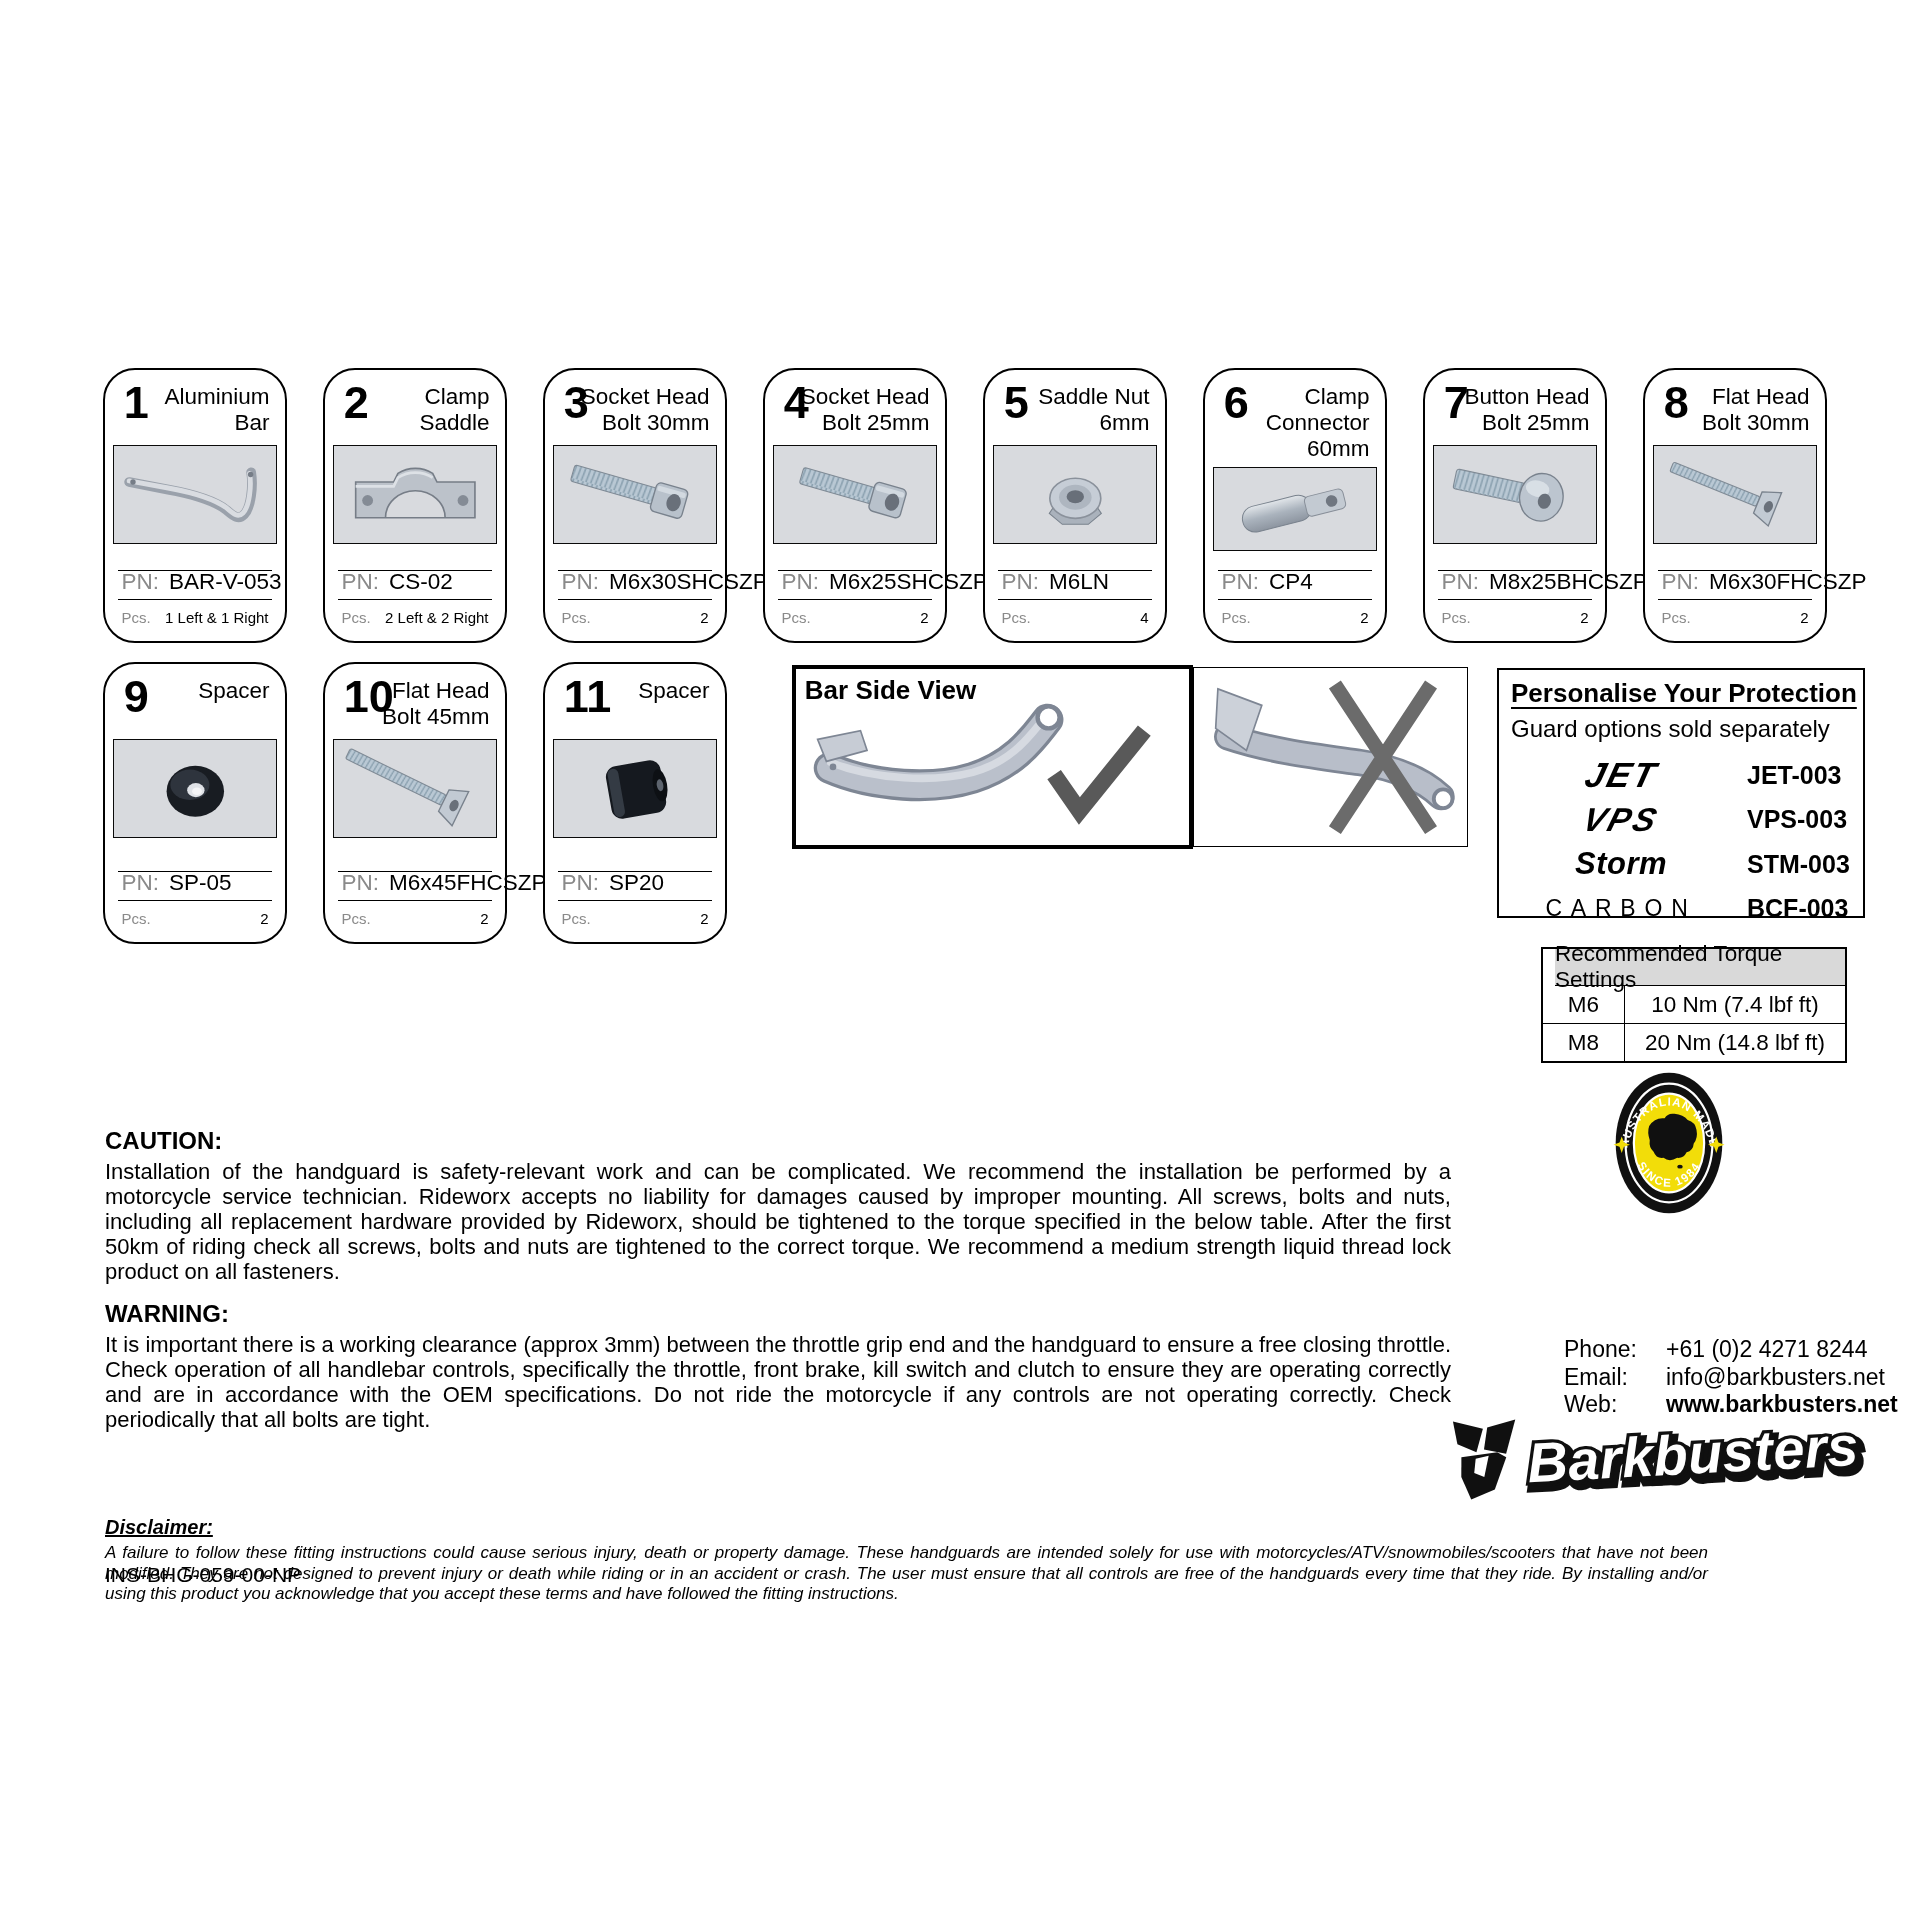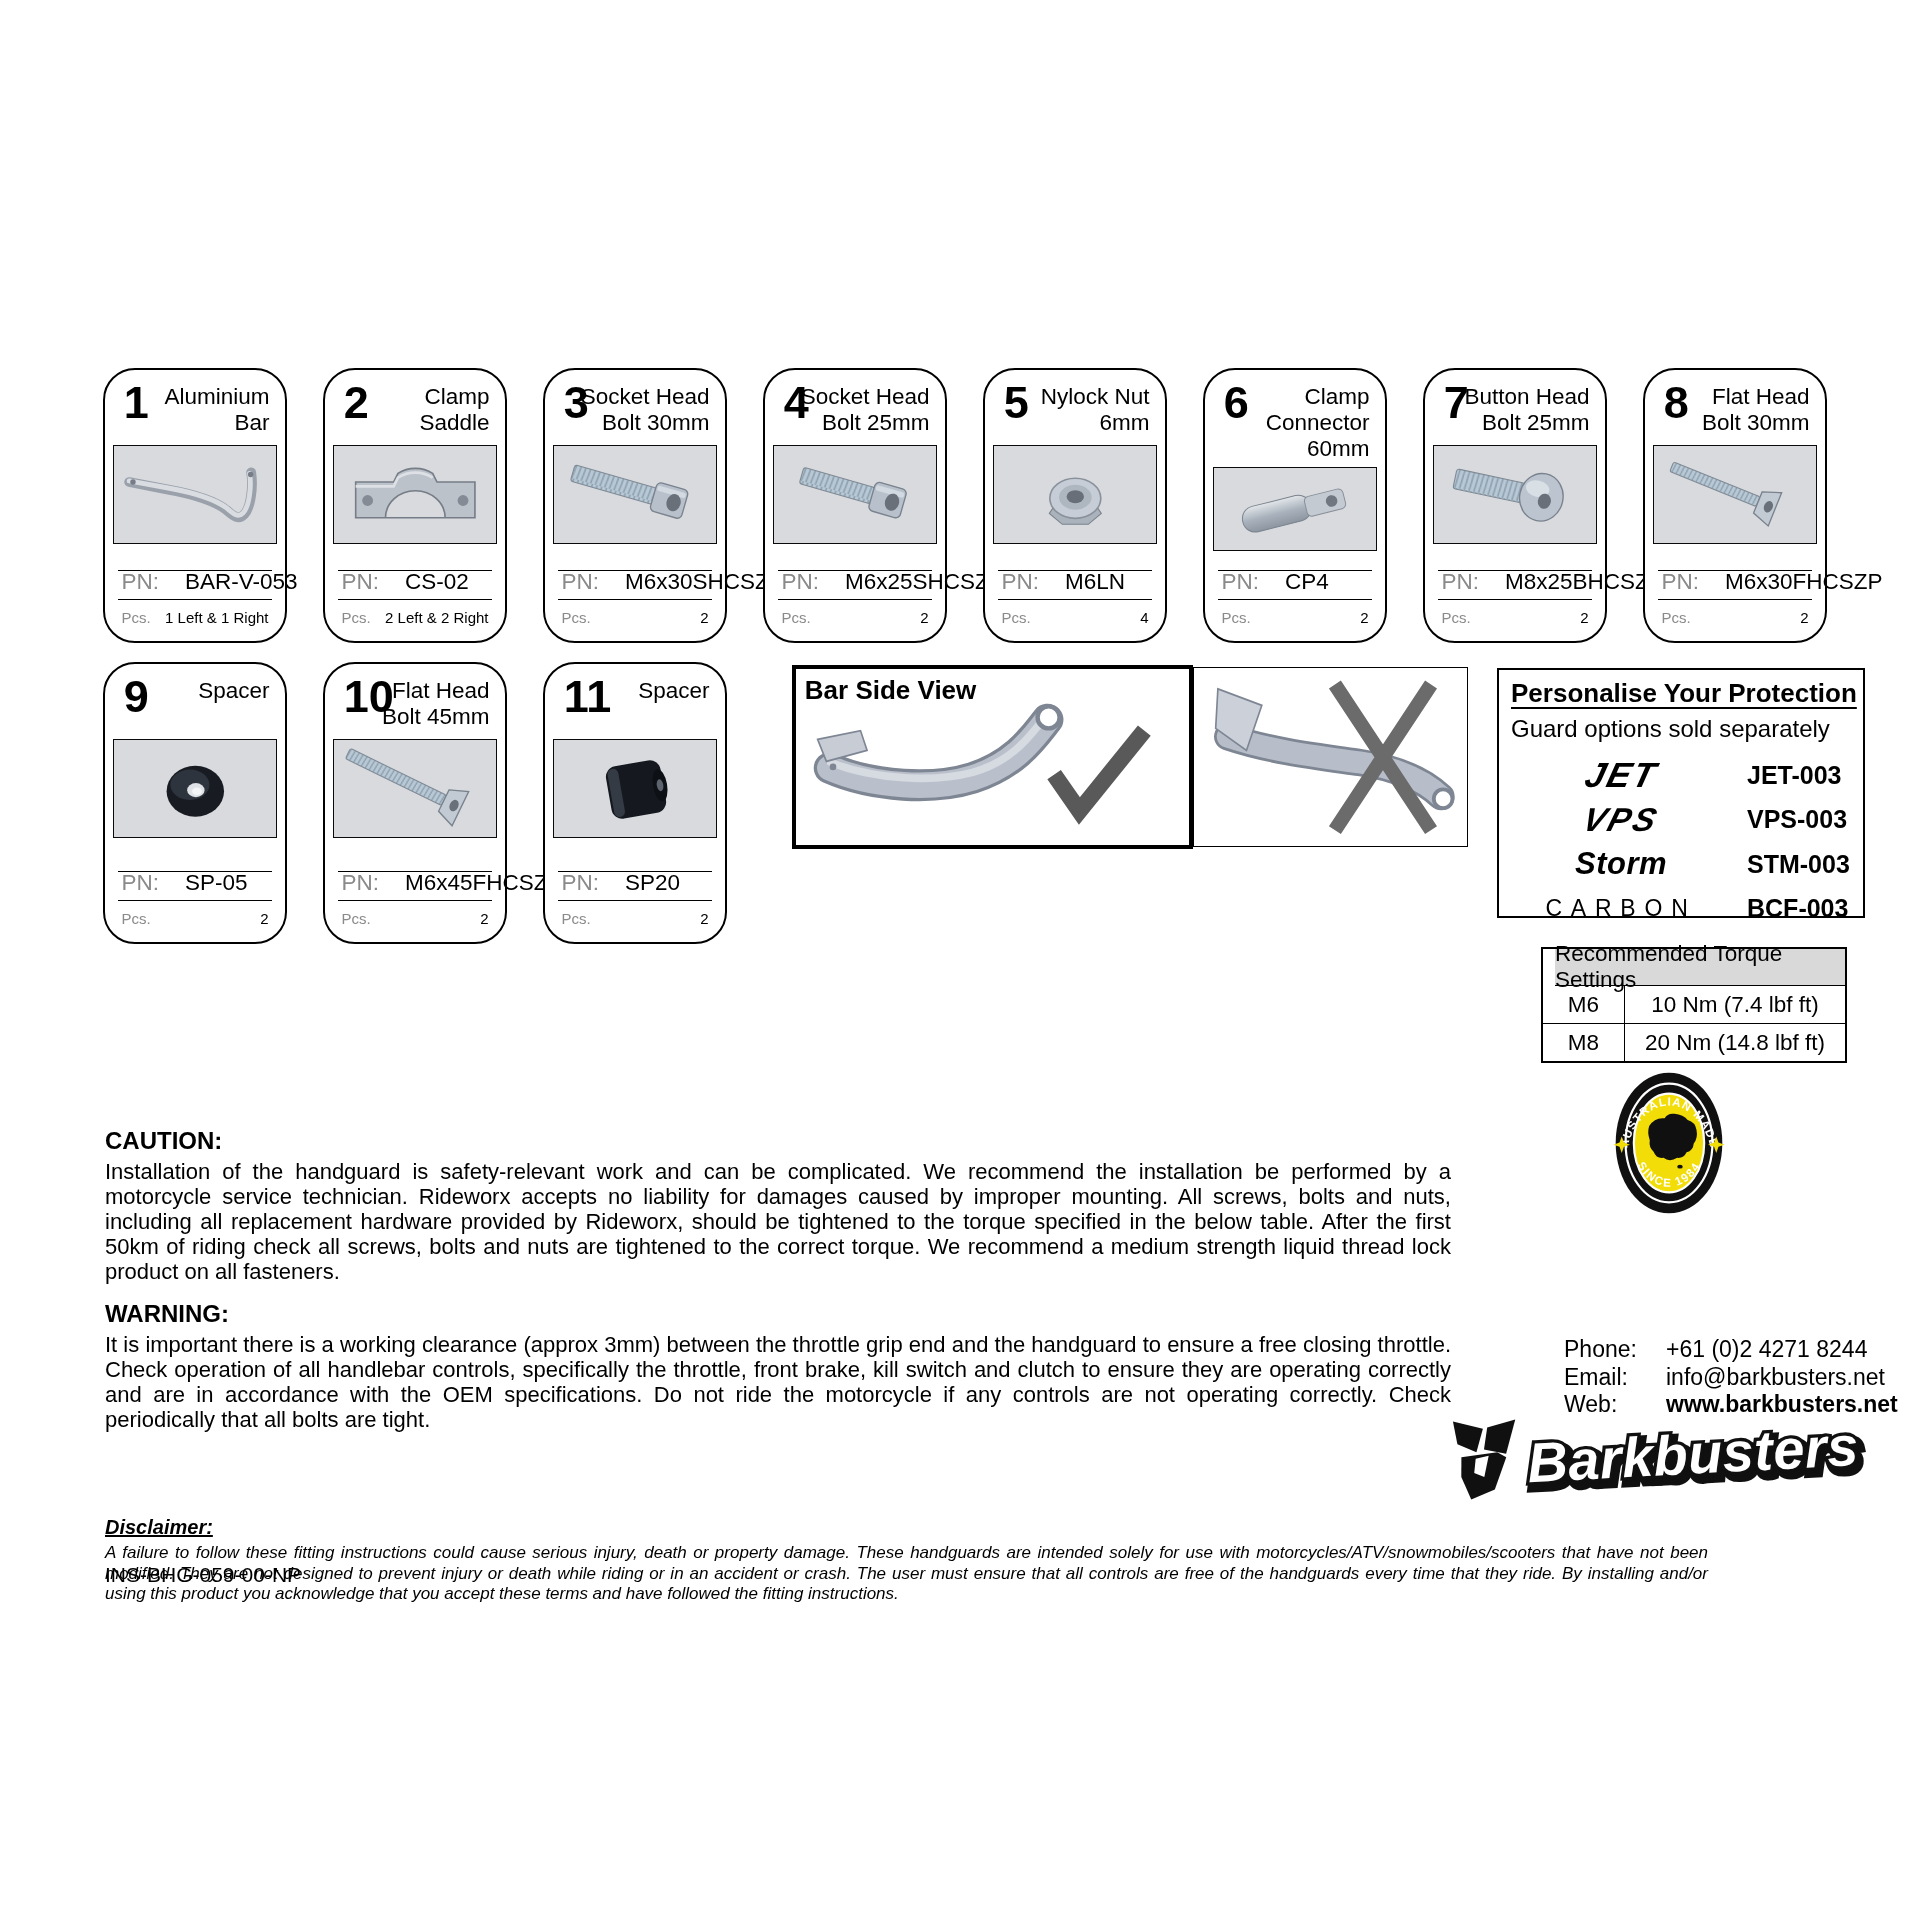--- a/index.html
+++ b/index.html
@@ -12,21 +12,21 @@
   #cards-row-2{left:103px;top:662px;}
   .card{position:relative;width:184px;height:275px;border:2.7px solid #000;border-radius:32px;background:#fff;box-sizing:border-box;flex:0 0 auto;}
   #cards-row-2 .card{height:282px;}
   .card-number{position:absolute;top:10px;left:18.7px;font-size:45px;font-weight:bold;line-height:1;}
   .card-title{position:absolute;top:14.3px;right:15.4px;text-align:right;font-size:22.5px;line-height:26px;}
   .card-photo{position:absolute;top:75px;left:7.7px;right:7.7px;height:97px;background:#d8dade;border:1.6px solid #0a0a0a;overflow:hidden;}
   .card.tall-title .card-photo{top:97px;height:82px;}
   .rule{position:absolute;left:13px;right:13px;border-top:1.6px solid #000;}
   .rule-a{bottom:70px;}
   .rule-b{bottom:41px;}
-  .pn-row{position:absolute;left:16.5px;right:16.5px;bottom:46px;font-size:22.5px;display:flex;gap:26px;white-space:nowrap;}
+  .pn-row{position:absolute;left:16.5px;right:16.5px;bottom:46px;font-size:22.5px;display:flex;gap:10px;white-space:nowrap;}
   .pcs-row{position:absolute;left:16.5px;right:16.5px;bottom:15.4px;font-size:15px;display:flex;justify-content:space-between;}
   .glabel{color:#8a8a8a;}
   .card-photo svg{width:100%;height:100%;display:block;}
 
   
   #bar-side-view{position:absolute;left:792px;top:665px;width:676px;height:186px;}
   .bsv-left{position:absolute;left:0;top:0;width:401px;height:184px;border:4.4px solid #000;background:#fff;box-sizing:border-box;}
   .bsv-right{position:absolute;left:401px;top:1.6px;width:275px;height:180px;border:1.6px solid #000;background:#fff;box-sizing:border-box;}
   .bsv-title{position:absolute;left:8.8px;top:5.5px;font-size:26px;font-weight:bold;z-index:2;}
   .bsv-left svg,.bsv-right svg{position:absolute;inset:0;width:100%;height:100%;}
@@ -193,21 +193,21 @@
       <div class="rule rule-b"></div>
       <div class="pcs-row">
         <span class="glabel pcs-label">Pcs.</span>
         <span class="pcs-value">2</span>
       </div>
     </div>
 
     <div class="card">
       <div class="card-number">5</div>
       <div class="card-title">
-          <div>Nylock Nut</div>
+          <div>Saddle Nut</div>
           <div>6mm</div>
         </div>
       <div class="card-photo">
           <svg viewBox="0 0 300 170" preserveAspectRatio="xMidYMid meet">
    <polygon points="118,96 182,96 198,120 174,140 126,140 102,120" fill="#aab2bc" stroke="#79828d" stroke-width="2"></polygon>
    <ellipse cx="150" cy="92" rx="47" ry="37" fill="#c6cdd6" stroke="#8a919b" stroke-width="3"></ellipse>
    <ellipse cx="150" cy="90" rx="30" ry="23" fill="#aeb6c0"></ellipse>
    <ellipse cx="150" cy="89" rx="16" ry="12" fill="#686f79"></ellipse>
           </svg>
         </div>

